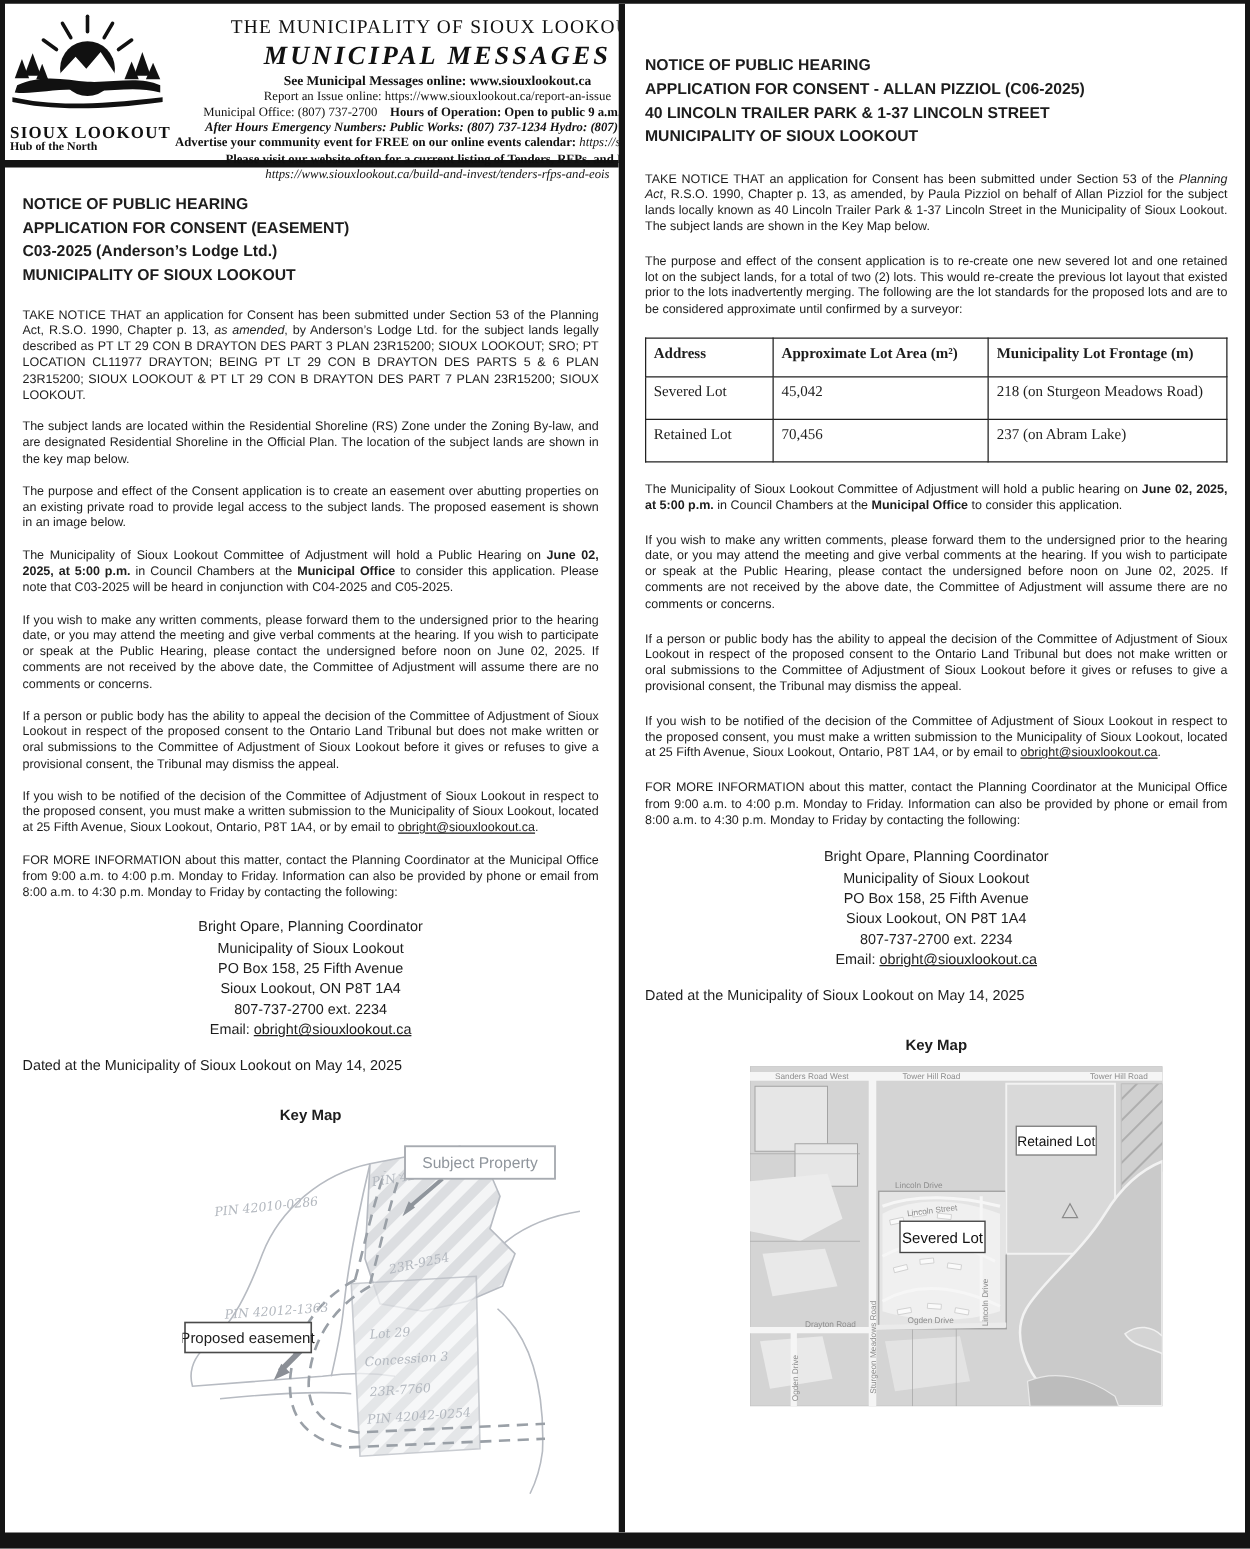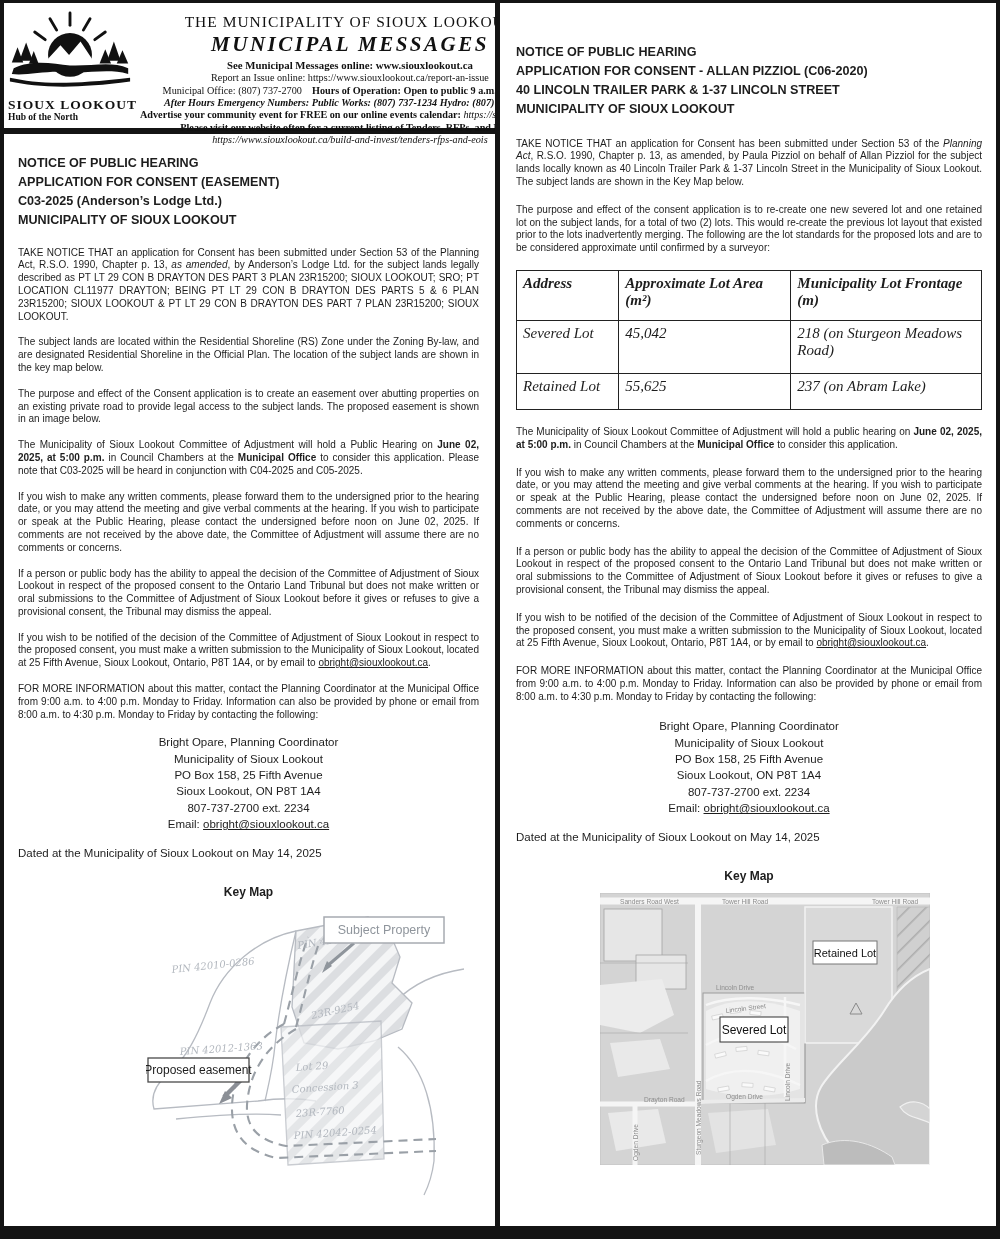--- a/index.html
+++ b/index.html
@@ -29,21 +29,21 @@
   .col-right .notice p{margin-bottom:15px;}
   .contact div{font-size:11.5px;line-height:1.42;text-align:center;}
   .dated{font-size:11.5px;margin-top:15px;}
   .keymap-title{text-align:center;font-weight:bold;font-size:12px;margin:26px 0 10px;}
 
   .rs-b{font-weight:bold;}
   .rs-i{font-style:italic;}
   .rs-u{text-decoration:underline;}
 
   
-  table.lots{border-collapse:collapse;width:100%;font-family:"Liberation Serif",serif;font-size:15px;margin:2px 0 16px;font-style:italic;}
+  table.lots{border-collapse:collapse;width:100%;font-family:"Liberation Serif",serif;font-size:12px;margin:2px 0 16px;}
   table.lots th,table.lots td{border:1.5px solid #222;text-align:left;vertical-align:top;padding:4px 6px 14px;}
   table.lots th{font-weight:bold;padding-bottom:11px;}
   .c-addr{width:22%;} .c-area{width:37%;} .c-front{width:41%;}
 
   
   .map-sketch{display:block;margin-left:128px;}
   .map-aerial{display:block;margin-left:84px;}
   .hand{font-family:"DejaVu Serif",serif;font-style:italic;fill:#b3b8bf;font-size:10px;}
   .roadlbl{fill:#8d8d8d;font-size:6.6px;font-family:"Liberation Sans",sans-serif;}
 </style>
@@ -175,42 +175,42 @@
       </svg>
     </div>
   </div>
 
   <div class="col-divider"></div>
 
   <div class="col-right">
     <div class="notice" style="padding:0;">
       <div class="notice-title">
         <div>NOTICE OF PUBLIC HEARING</div>
-        <div>APPLICATION FOR CONSENT - ALLAN PIZZIOL (C06-2020)</div>
+        <div>APPLICATION FOR CONSENT - ALLAN PIZZIOL (C06-2025)</div>
         <div>40 LINCOLN TRAILER PARK &amp; 1-37 LINCOLN STREET</div>
         <div>MUNICIPALITY OF SIOUX LOOKOUT</div>
       </div>
       <p><span>TAKE NOTICE THAT an application for Consent has been submitted under Section 53 of the </span><span class="rs-i">Planning Act</span><span>, R.S.O. 1990, Chapter p. 13, as amended, by Paula Pizziol on behalf of Allan Pizziol for the subject lands locally known as 40 Lincoln Trailer Park &amp; 1-37 Lincoln Street in the Municipality of Sioux Lookout. The subject lands are shown in the Key Map below.</span></p>
       <p><span>The purpose and effect of the consent application is to re-create one new severed lot and one retained lot on the subject lands, for a total of two (2) lots. This would re-create the previous lot layout that existed prior to the lots inadvertently merging. The following are the lot standards for the proposed lots and are to be considered approximate until confirmed by a surveyor:</span></p>
 
       <table class="lots">
         <tbody>
             <tr>
           <th class="c-addr">Address</th>
           <th class="c-area">Approximate Lot Area (m²)</th>
           <th class="c-front">Municipality Lot Frontage (m)</th>
         </tr>
         <tr>
           <td>Severed Lot</td>
           <td>45,042</td>
           <td>218 (on Sturgeon Meadows Road)</td>
         </tr>
         <tr>
           <td>Retained Lot</td>
-          <td>55,625</td>
+          <td>70,456</td>
           <td>237 (on Abram Lake)</td>
         </tr>
       </tbody>
         </table>
 
       <p><span>The Municipality of Sioux Lookout Committee of Adjustment will hold a public hearing on </span><span class="rs-b">June 02, 2025, at 5:00 p.m.</span><span> in Council Chambers at the </span><span class="rs-b">Municipal Office</span><span> to consider this application.</span></p>
       <p><span>If you wish to make any written comments, please forward them to the undersigned prior to the hearing date, or you may attend the meeting and give verbal comments at the hearing. If you wish to participate or speak at the Public Hearing, please contact the undersigned before noon on June 02, 2025. If comments are not received by the above date, the Committee of Adjustment will assume there are no comments or concerns.</span></p>
       <p><span>If a person or public body has the ability to appeal the decision of the Committee of Adjustment of Sioux Lookout in respect of the proposed consent to the Ontario Land Tribunal but does not make written or oral submissions to the Committee of Adjustment of Sioux Lookout before it gives or refuses to give a provisional consent, the Tribunal may dismiss the appeal.</span></p>
       <p><span>If you wish to be notified of the decision of the Committee of Adjustment of Sioux Lookout in respect to the proposed consent, you must make a written submission to the Municipality of Sioux Lookout, located at 25 Fifth Avenue, Sioux Lookout, Ontario, P8T 1A4, or by email to </span><span class="rs-u">obright@siouxlookout.ca</span><span>.</span></p>
       <p><span>FOR MORE INFORMATION about this matter, contact the Planning Coordinator at the Municipal Office from 9:00 a.m. to 4:00 p.m. Monday to Friday. Information can also be provided by phone or email from 8:00 a.m. to 4:30 p.m. Monday to Friday by contacting the following:</span></p>

